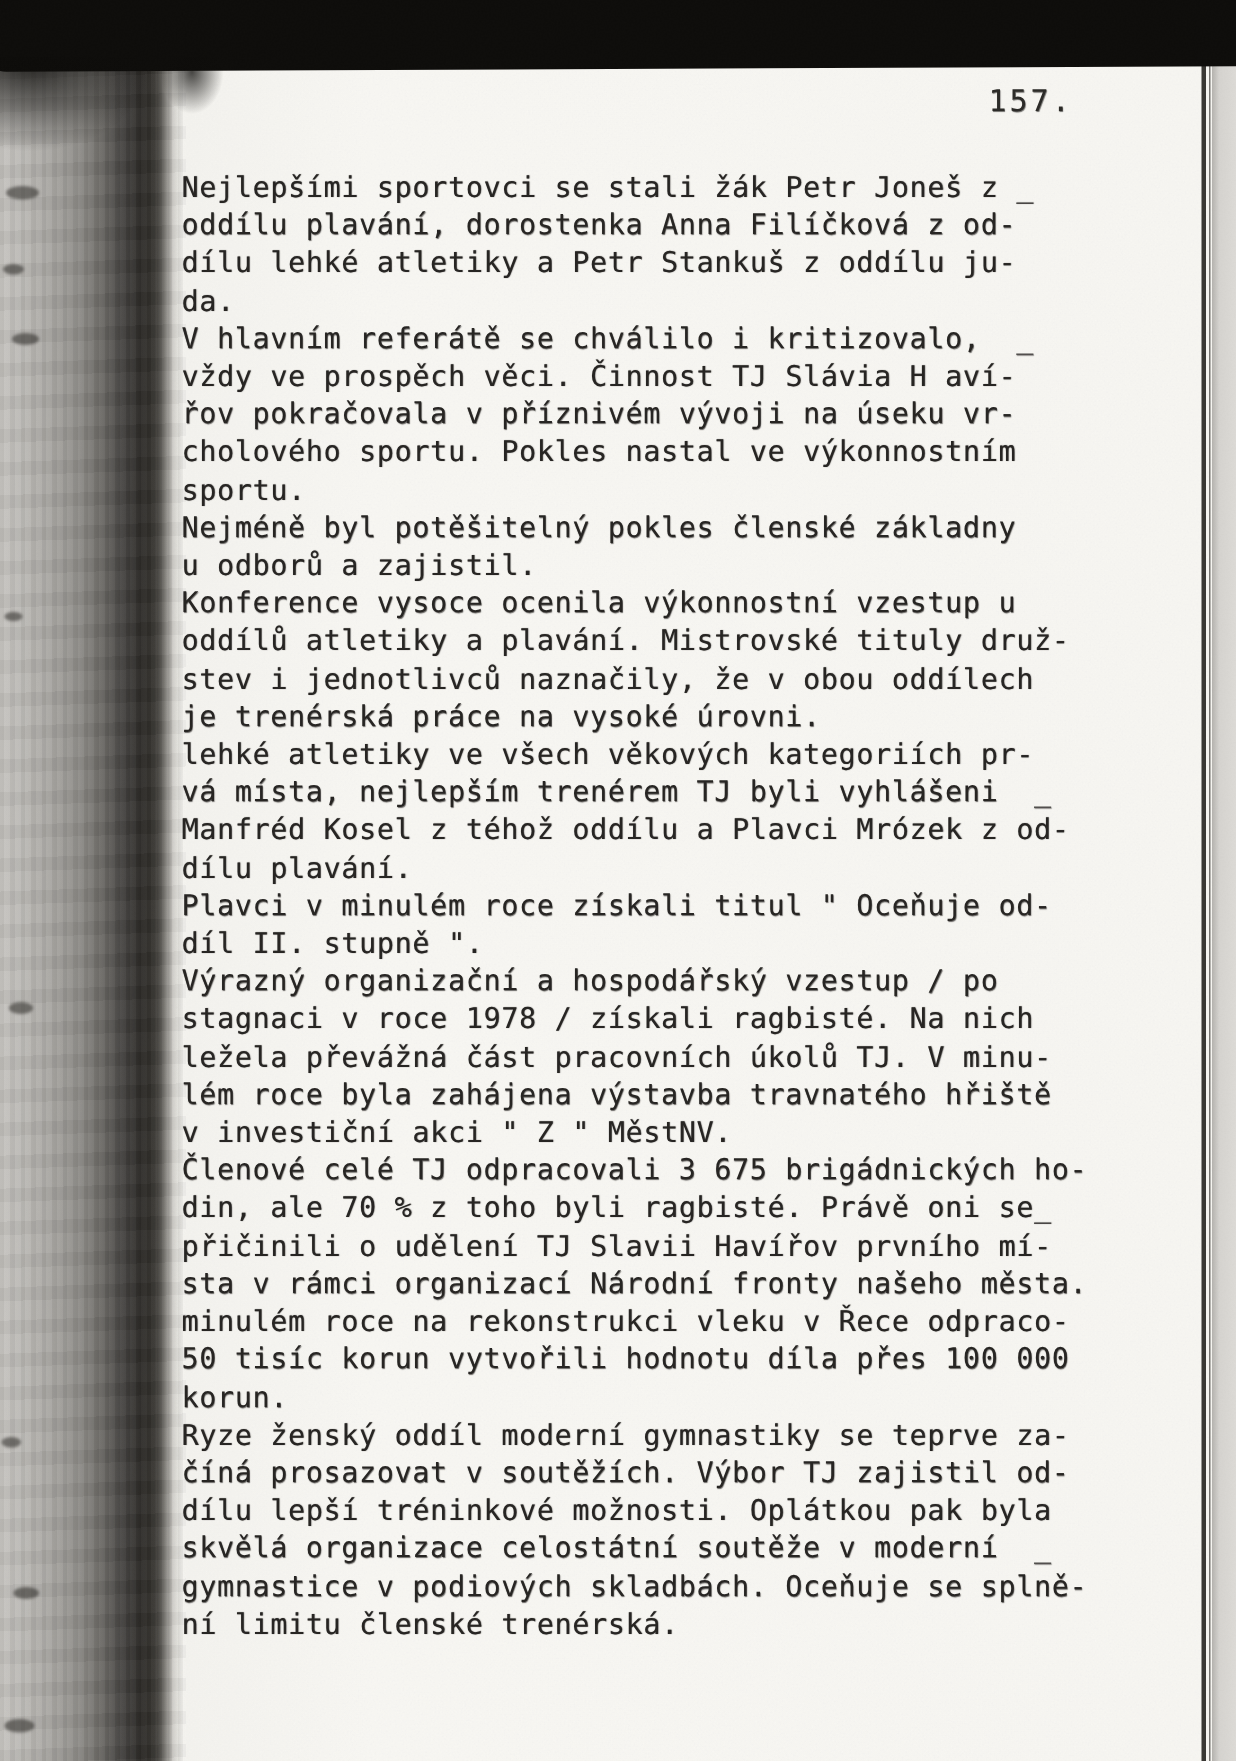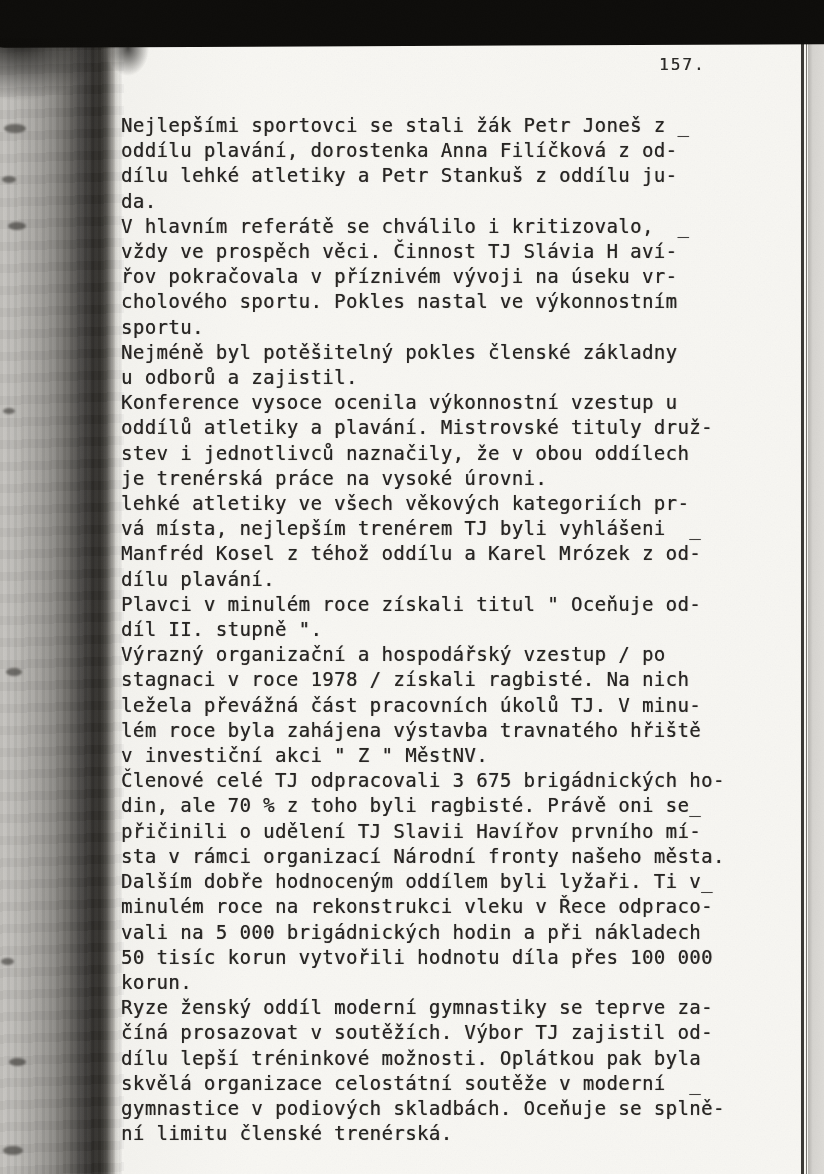--- a/index.html
+++ b/index.html
@@ -60,21 +60,21 @@
     position: absolute; left: 801px; top: 44px; bottom: 0; width: 3px;
     background: #393733;
   }
   .edge-line-2 {
     position: absolute; left: 806px; top: 44px; bottom: 0; width: 1px;
     background: #767470;
   }
   
   .page-number {
     position: absolute; left: 659px; top: 55px;
-    font-size: 16px; letter-spacing: 2px;
+    font-size: 20px; letter-spacing: 2px;
     color: #2b2a27;
     text-shadow: 0.4px 0.4px 0.6px rgba(25,24,22,0.6);
   }
   
   .text-block {
     position: absolute; left: 121px; top: 113px; width: 672px;
   }
   .text-line {
     white-space: pre;
     font-size: 19px;
@@ -142,36 +142,34 @@
       <div class="text-line">cholového sportu. Pokles nastal ve výkonnostním</div>
       <div class="text-line">sportu.</div>
       <div class="text-line">Nejméně byl potěšitelný pokles členské základny</div>
       <div class="text-line">u odborů a zajistil.</div>
       <div class="text-line">Konference vysoce ocenila výkonnostní vzestup u</div>
       <div class="text-line">oddílů atletiky a plavání. Mistrovské tituly druž-</div>
       <div class="text-line">stev i jednotlivců naznačily, že v obou oddílech</div>
       <div class="text-line">je trenérská práce na vysoké úrovni.</div>
       <div class="text-line">lehké atletiky ve všech věkových kategoriích pr-</div>
       <div class="text-line">vá místa, nejlepším trenérem TJ byli vyhlášeni  _</div>
-      <div class="text-line">Manfréd Kosel z téhož oddílu a Karel Mrózek z od-</div>
+      <div class="text-line">Manfréd Kosel z téhož oddílu a Plavci Mrózek z od-</div>
       <div class="text-line">dílu plavání.</div>
       <div class="text-line">Plavci v minulém roce získali titul " Oceňuje od-</div>
       <div class="text-line">díl II. stupně ".</div>
       <div class="text-line">Výrazný organizační a hospodářský vzestup / po</div>
       <div class="text-line">stagnaci v roce 1978 / získali ragbisté. Na nich</div>
       <div class="text-line">ležela převážná část pracovních úkolů TJ. V minu-</div>
       <div class="text-line">lém roce byla zahájena výstavba travnatého hřiště</div>
       <div class="text-line">v investiční akci " Z " MěstNV.</div>
       <div class="text-line">Členové celé TJ odpracovali 3 675 brigádnických ho-</div>
       <div class="text-line">din, ale 70 % z toho byli ragbisté. Právě oni se_</div>
       <div class="text-line">přičinili o udělení TJ Slavii Havířov prvního mí-</div>
       <div class="text-line">sta v rámci organizací Národní fronty našeho města.</div>
-      <div class="text-line">Dalším dobře hodnoceným oddílem byli lyžaři. Ti v_</div>
       <div class="text-line">minulém roce na rekonstrukci vleku v Řece odpraco-</div>
-      <div class="text-line">vali na 5 000 brigádnických hodin a při nákladech</div>
       <div class="text-line">50 tisíc korun vytvořili hodnotu díla přes 100 000</div>
       <div class="text-line">korun.</div>
       <div class="text-line">Ryze ženský oddíl moderní gymnastiky se teprve za-</div>
       <div class="text-line">číná prosazovat v soutěžích. Výbor TJ zajistil od-</div>
       <div class="text-line">dílu lepší tréninkové možnosti. Oplátkou pak byla</div>
       <div class="text-line">skvělá organizace celostátní soutěže v moderní  _</div>
       <div class="text-line">gymnastice v podiových skladbách. Oceňuje se splně-</div>
       <div class="text-line">ní limitu členské trenérská.</div>
     </div>
 

